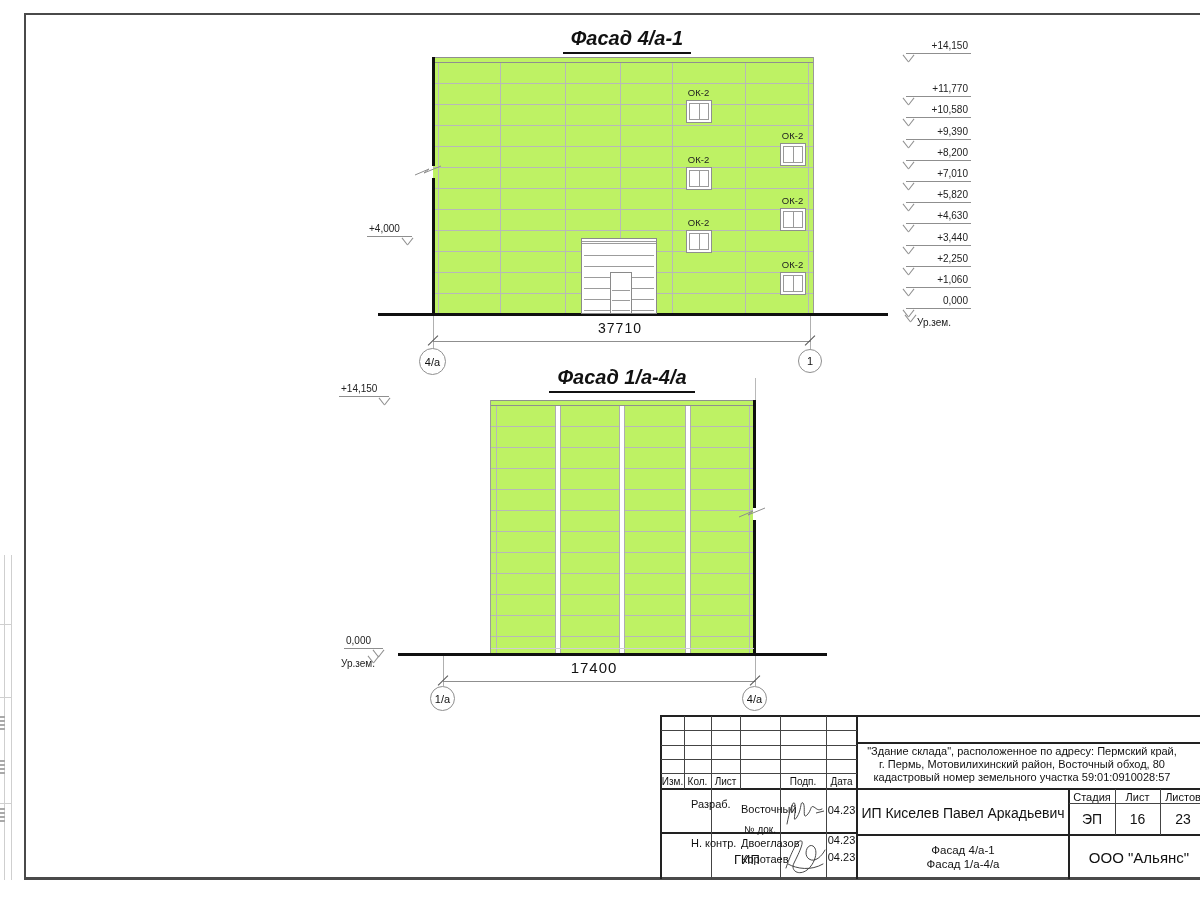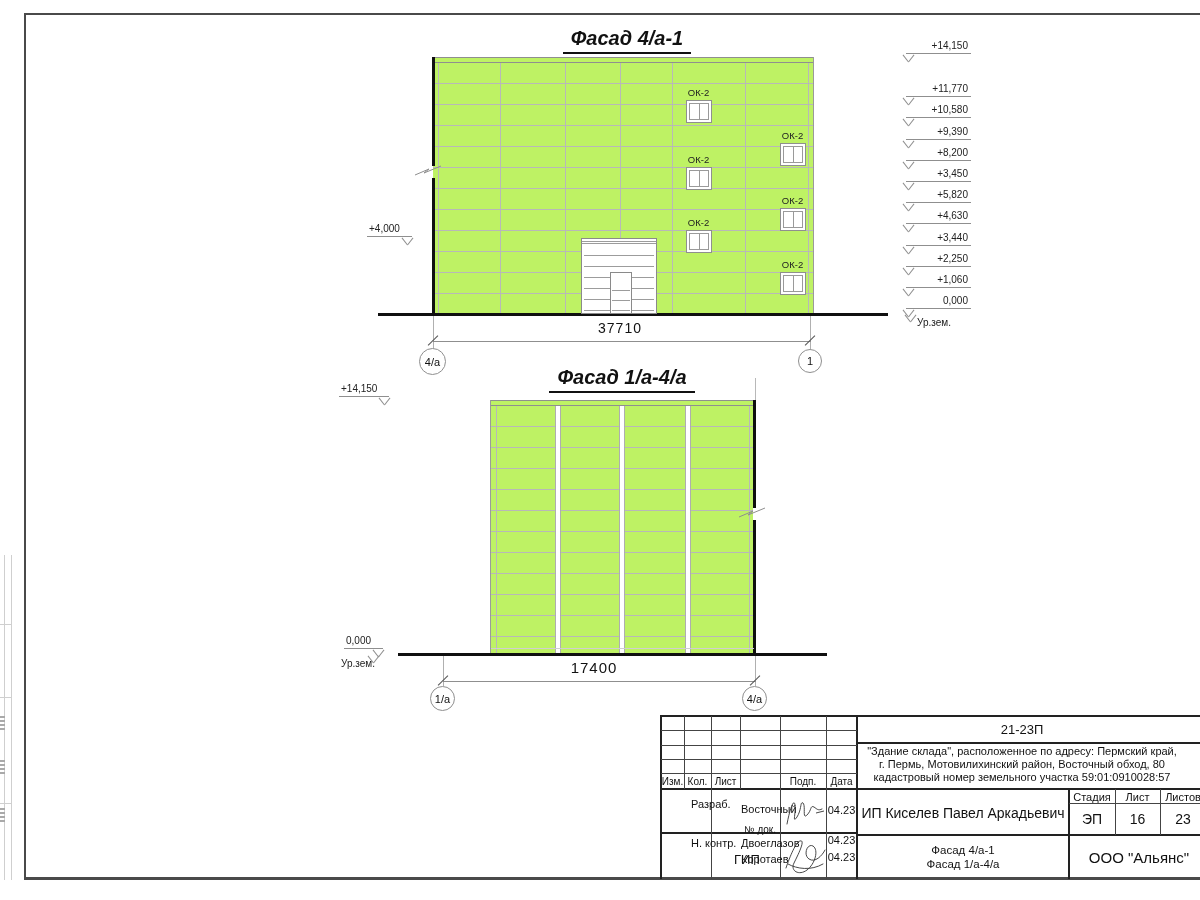--- a/index.html
+++ b/index.html
@@ -148,21 +148,21 @@
   <div class="elev elev-l" style="left:338px;top:224px;margin-left:29px;">
     <span>+4,000</span>
     <div class="vtick" style="right:0;bottom:-9px;"></div>
   </div>
 
   <div class="elev elev-r" style="left:906px;top:41px;"><span>+14,150</span><div class="vtick" style="left:-2px;bottom:-9px;"></div></div>
   <div class="elev elev-r" style="left:906px;top:84px;"><span>+11,770</span><div class="vtick" style="left:-2px;bottom:-9px;"></div></div>
   <div class="elev elev-r" style="left:906px;top:105px;"><span>+10,580</span><div class="vtick" style="left:-2px;bottom:-9px;"></div></div>
   <div class="elev elev-r" style="left:906px;top:127px;"><span>+9,390</span><div class="vtick" style="left:-2px;bottom:-9px;"></div></div>
   <div class="elev elev-r" style="left:906px;top:148px;"><span>+8,200</span><div class="vtick" style="left:-2px;bottom:-9px;"></div></div>
-  <div class="elev elev-r" style="left:906px;top:169px;"><span>+3,450</span><div class="vtick" style="left:-2px;bottom:-9px;"></div></div>
+  <div class="elev elev-r" style="left:906px;top:169px;"><span>+7,010</span><div class="vtick" style="left:-2px;bottom:-9px;"></div></div>
   <div class="elev elev-r" style="left:906px;top:190px;"><span>+5,820</span><div class="vtick" style="left:-2px;bottom:-9px;"></div></div>
   <div class="elev elev-r" style="left:906px;top:211px;"><span>+4,630</span><div class="vtick" style="left:-2px;bottom:-9px;"></div></div>
   <div class="elev elev-r" style="left:906px;top:233px;"><span>+3,440</span><div class="vtick" style="left:-2px;bottom:-9px;"></div></div>
   <div class="elev elev-r" style="left:906px;top:254px;"><span>+2,250</span><div class="vtick" style="left:-2px;bottom:-9px;"></div></div>
   <div class="elev elev-r" style="left:906px;top:275px;"><span>+1,060</span><div class="vtick" style="left:-2px;bottom:-9px;"></div></div>
   <div class="elev elev-r" style="left:906px;top:296px;"><span>0,000</span><div class="vtick" style="left:-2px;bottom:-9px;"></div></div>
   <div class="vtick" style="left:906px;top:313px;"></div>
   <div class="lvltxt" style="left:917px;top:318px;">Ур.зем.</div>
 
   <div class="ftitle" style="left:457px;top:366px;width:330px;">
@@ -257,21 +257,20 @@
 
   <svg class="sig" style="left:782px;top:790px;" width="44" height="43">
     <path d="M5 34 C8 18 12 8 13 15 C14 24 10 34 15 27 C20 19 18 11 21 13 C24 16 20 30 25 25 C30 20 28 15 32 17 C35 19 36 21 40 19" fill="none" stroke="#333" stroke-width="0.9" stroke-linecap="round"></path>
     <path d="M34 23 L42 21" fill="none" stroke="#333" stroke-width="0.9"></path>
   </svg>
   <svg class="sig" style="left:779px;top:834px;" width="48" height="45">
     <path d="M7 34 C11 22 17 8 21 7 C27 5 19 21 15 29 C11 37 20 42 28 36 C36 30 40 16 34 12 C28 9 24 21 30 25 C36 29 43 22 46 16" fill="none" stroke="#333" stroke-width="0.9" stroke-linecap="round"></path>
     <path d="M9 30 C18 35 32 37 44 30" fill="none" stroke="#333" stroke-width="0.9" stroke-linecap="round"></path>
   </svg>
 
-  <div class="tbt" style="left:857px;top:719px;width:330px;height:21px;font-size:13px;">21-23П</div>
   <div class="abs" style="left:862px;top:745px;width:320px;font-size:11px;line-height:13px;text-align:center;color:#111;">
     <div>"Здание склада", расположенное по адресу: Пермский край,</div>
     <div>г. Пермь, Мотовилихинский район, Восточный обход, 80</div>
     <div>кадастровый номер земельного участка 59:01:0910028:57</div>
   </div>
   <div class="tbt" style="left:857px;top:804px;width:212px;height:18px;font-size:14px;">ИП Киселев Павел Аркадьевич</div>
   <div class="tbt" style="left:1069px;top:790px;width:46px;height:13px;font-size:11px;">Стадия</div>
   <div class="tbt" style="left:1115px;top:790px;width:45px;height:13px;font-size:11px;">Лист</div>
   <div class="tbt" style="left:1160px;top:790px;width:46px;height:13px;font-size:11px;">Листов</div>
   <div class="tbt" style="left:1069px;top:806px;width:46px;height:26px;font-size:14px;">ЭП</div>

